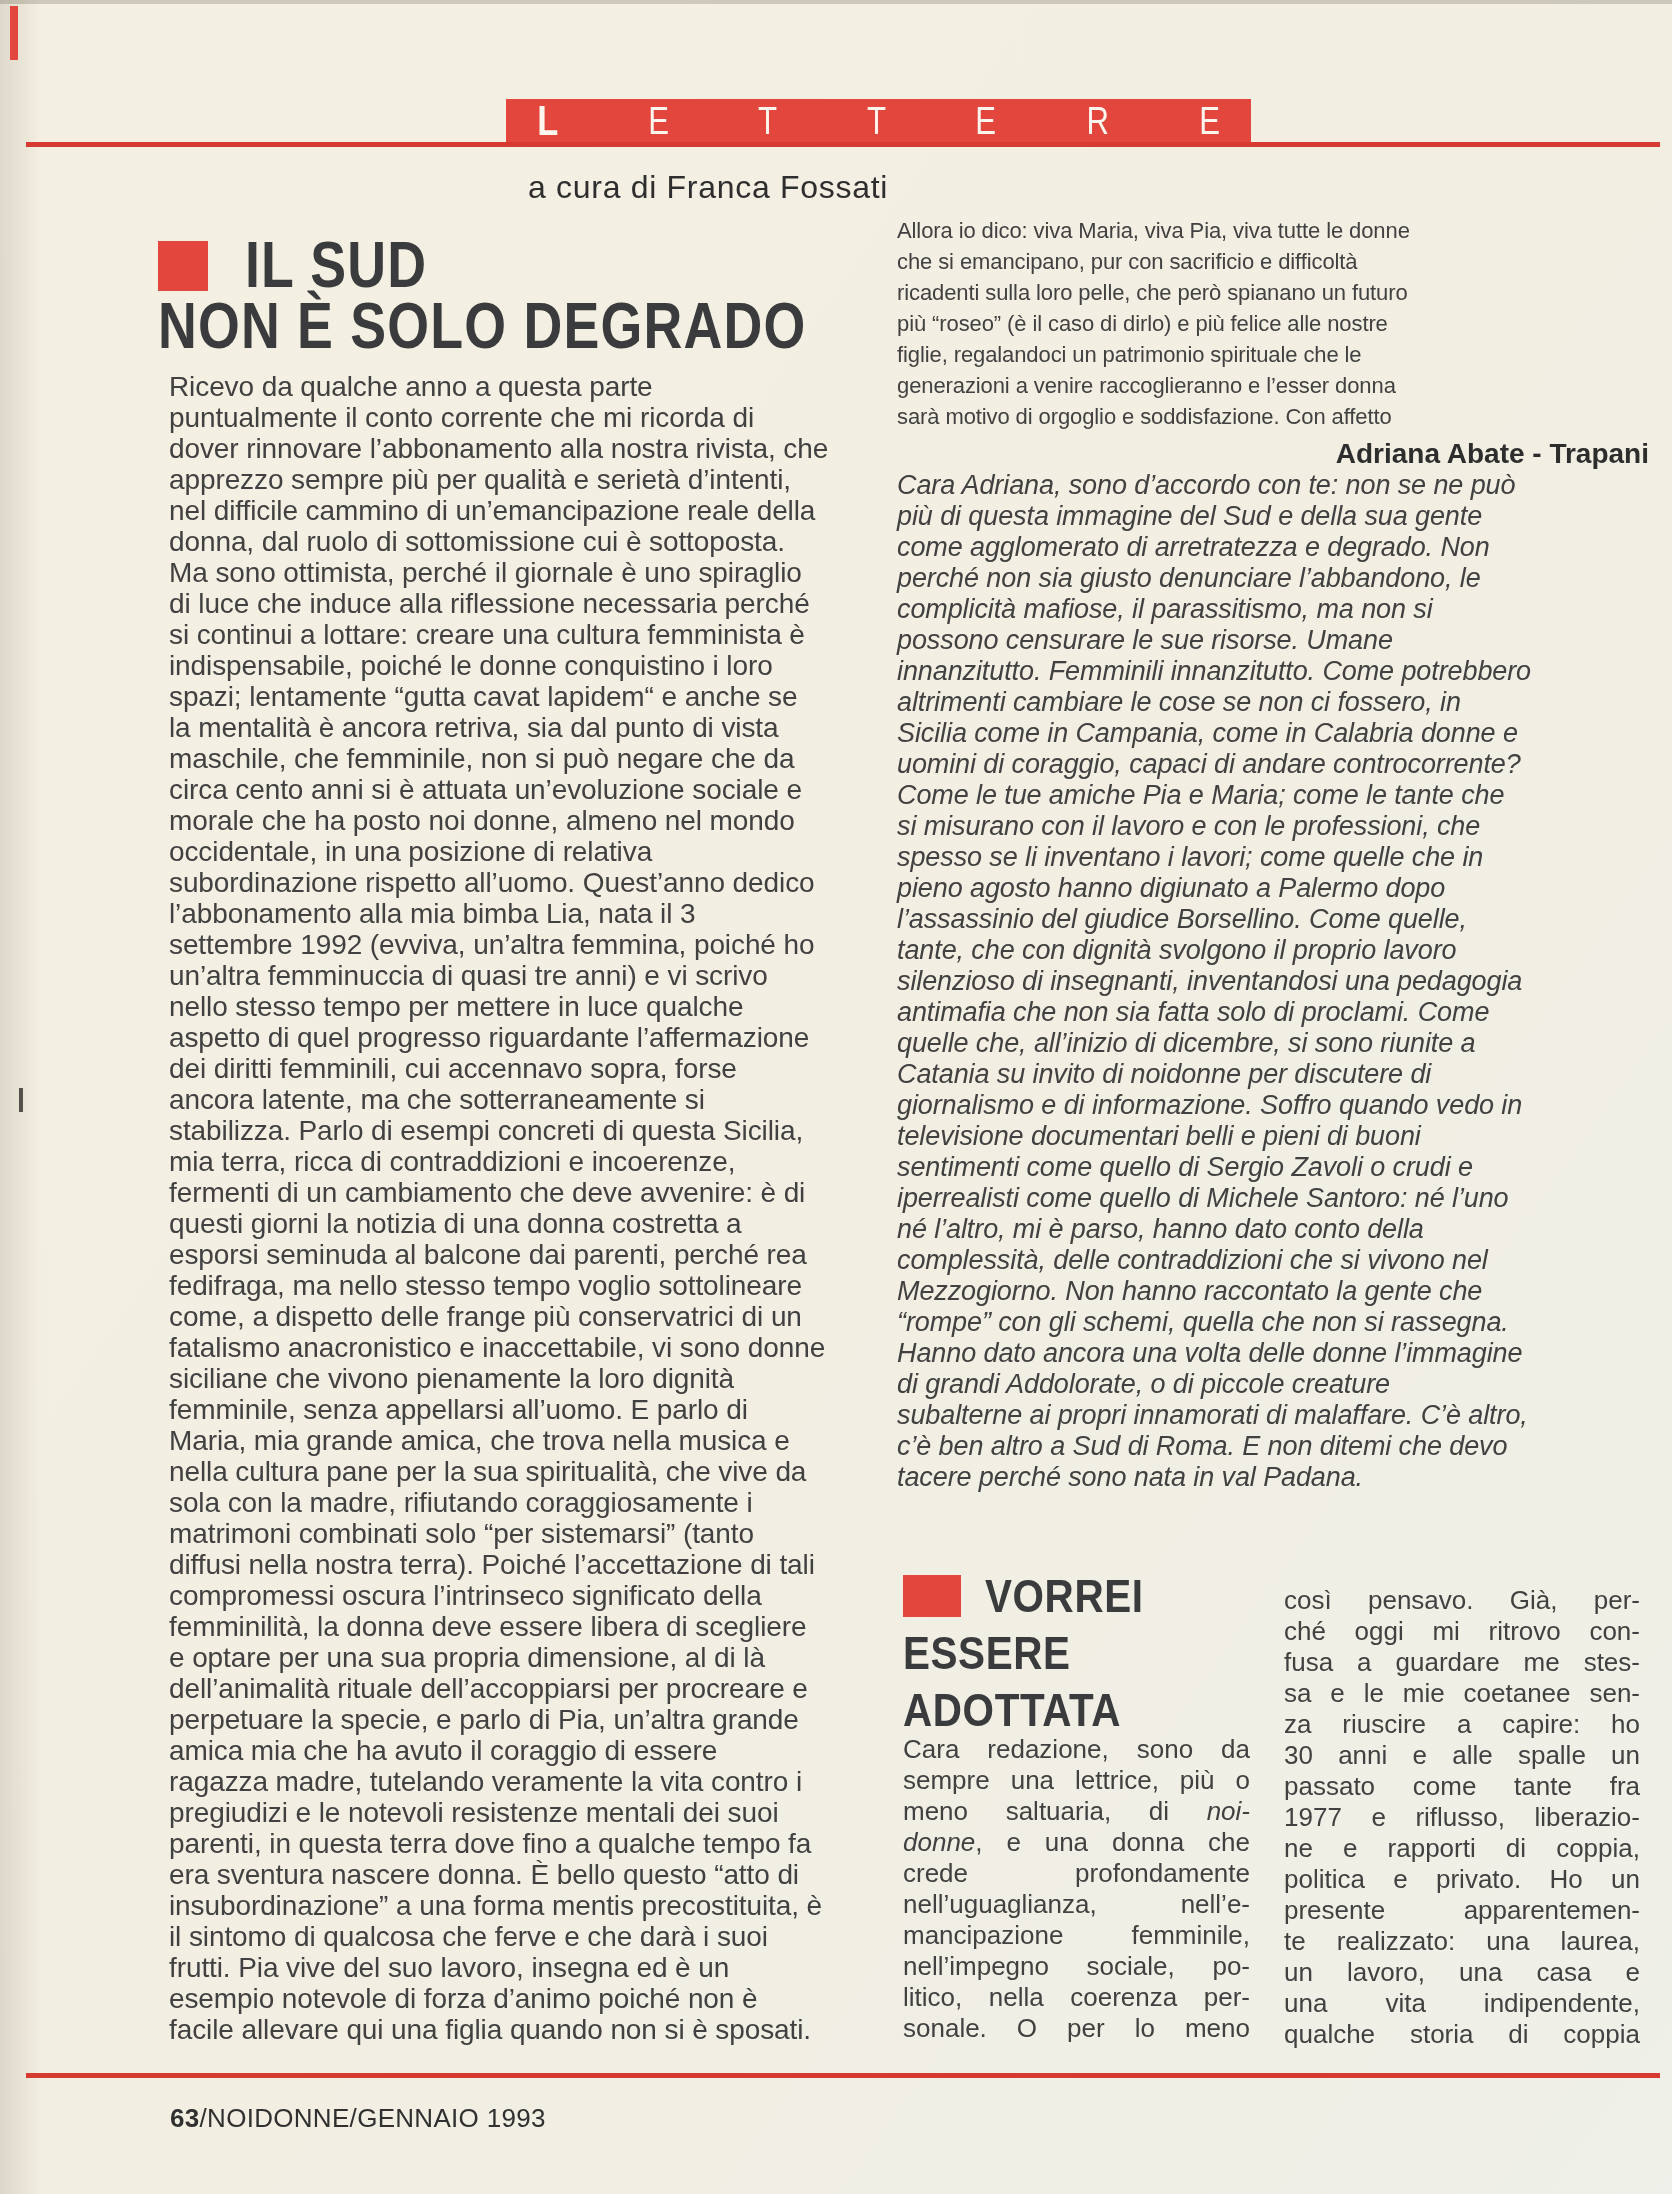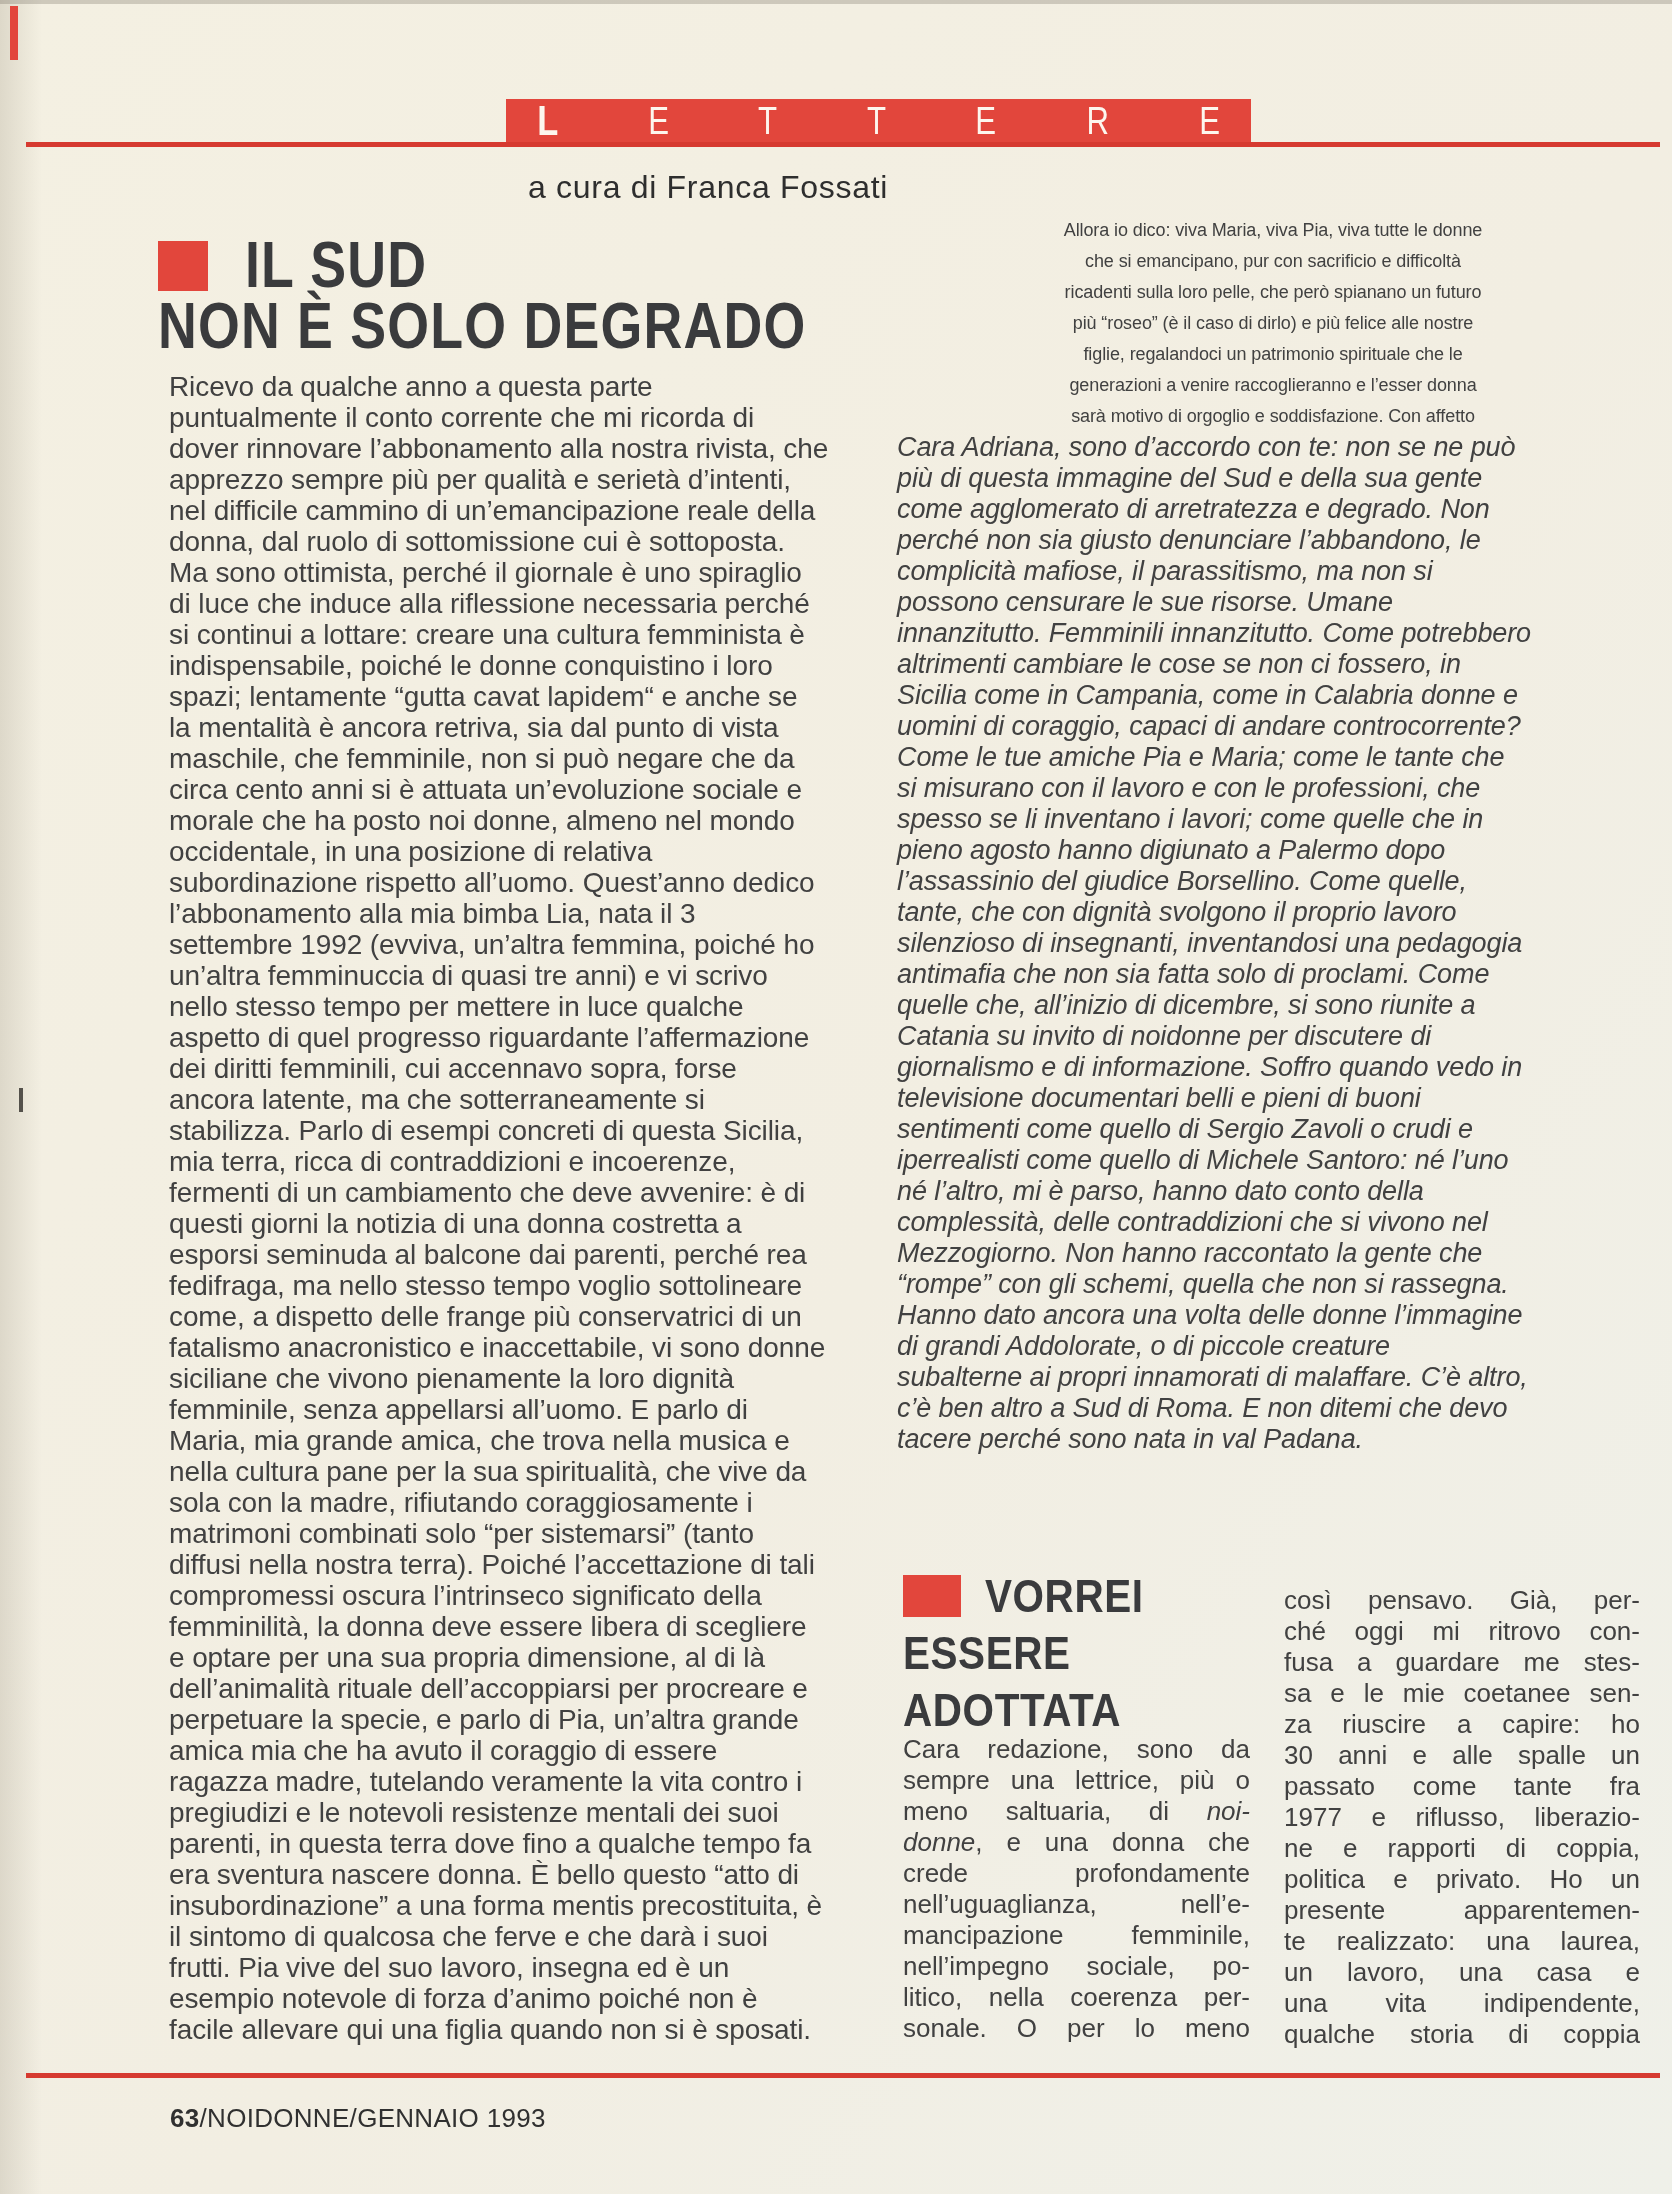--- a/index.html
+++ b/index.html
@@ -43,21 +43,21 @@
   .head2{position:absolute;left:903px;top:1567px;width:389px;color:var(--headline,#3a3b3d);}
   .head2-row{display:flex;align-items:center;}
   .red-square2{width:58px;height:42px;background:var(--accent,#e2463c);flex:0 0 auto;margin-right:23.6px;}
   .head2 .t{font-weight:bold;font-size:47px;line-height:57px;letter-spacing:0.7px;
     display:inline-block;transform:scaleX(.86);transform-origin:left center;white-space:nowrap;}
 
   
   .bodytext{color:var(--ink,#414141);white-space:pre-line;}
   .col-left{position:absolute;left:150px;top:371px;width:702px;font-size:28px;line-height:31px;letter-spacing:-0.1px;margin-left:19px;}
   .col-right{position:absolute;left:897px;top:215px;width:752px;}
-  .reply-intro{font-size:18px;line-height:31px;letter-spacing:-0.1px;text-align:center;}
+  .reply-intro{font-size:22px;line-height:31px;letter-spacing:-0.1px;}
   .signature{text-align:right;font-weight:bold;font-size:28px;color:#2d2d2d;margin-top:5.6px;}
   .reply-italic{font-style:italic;font-size:27px;line-height:31px;letter-spacing:-0.1px;}
   .ncol{position:absolute;font-size:26px;line-height:31px;
     text-align:justify;text-align-last:justify;}
   .ncol1{left:903px;top:1734px;width:347px;}
   .ncol2{left:1284px;top:1585px;width:356px;}
   .ital{font-style:italic;}
 
   .footer{position:absolute;left:170px;top:2103px;font-size:26px;color:#303030;letter-spacing:0.3px;}
   .footer .pg{font-weight:bold;}
@@ -148,20 +148,21 @@
 facile allevare qui una figlia quando non si è sposati.</div>
 
   <div class="col-right">
     <div class="bodytext reply-intro">Allora io dico: viva Maria, viva Pia, viva tutte le donne
 che si emancipano, pur con sacrificio e difficoltà
 ricadenti sulla loro pelle, che però spianano un futuro
 più “roseo” (è il caso di dirlo) e più felice alle nostre
 figlie, regalandoci un patrimonio spirituale che le
 generazioni a venire raccoglieranno e l’esser donna
 sarà motivo di orgoglio e soddisfazione. Con affetto</div>
+    <div class="signature">Adriana Abate - Trapani</div>
     <div class="bodytext reply-italic">Cara Adriana, sono d’accordo con te: non se ne può
 più di questa immagine del Sud e della sua gente
 come agglomerato di arretratezza e degrado. Non
 perché non sia giusto denunciare l’abbandono, le
 complicità mafiose, il parassitismo, ma non si
 possono censurare le sue risorse. Umane
 innanzitutto. Femminili innanzitutto. Come potrebbero
 altrimenti cambiare le cose se non ci fossero, in
 Sicilia come in Campania, come in Calabria donne e
 uomini di coraggio, capaci di andare controcorrente?

